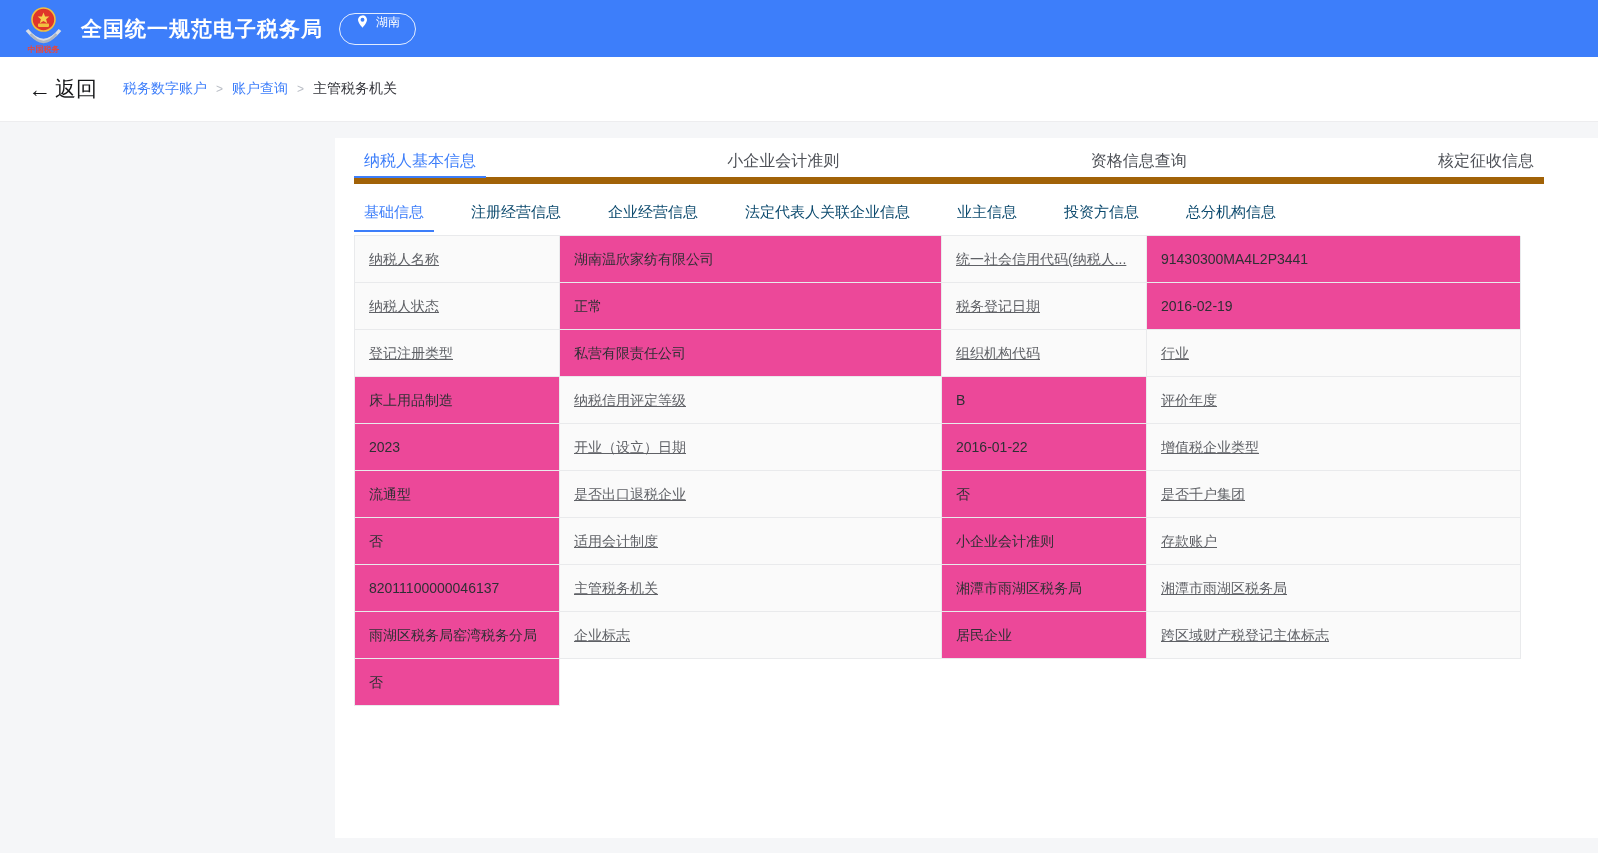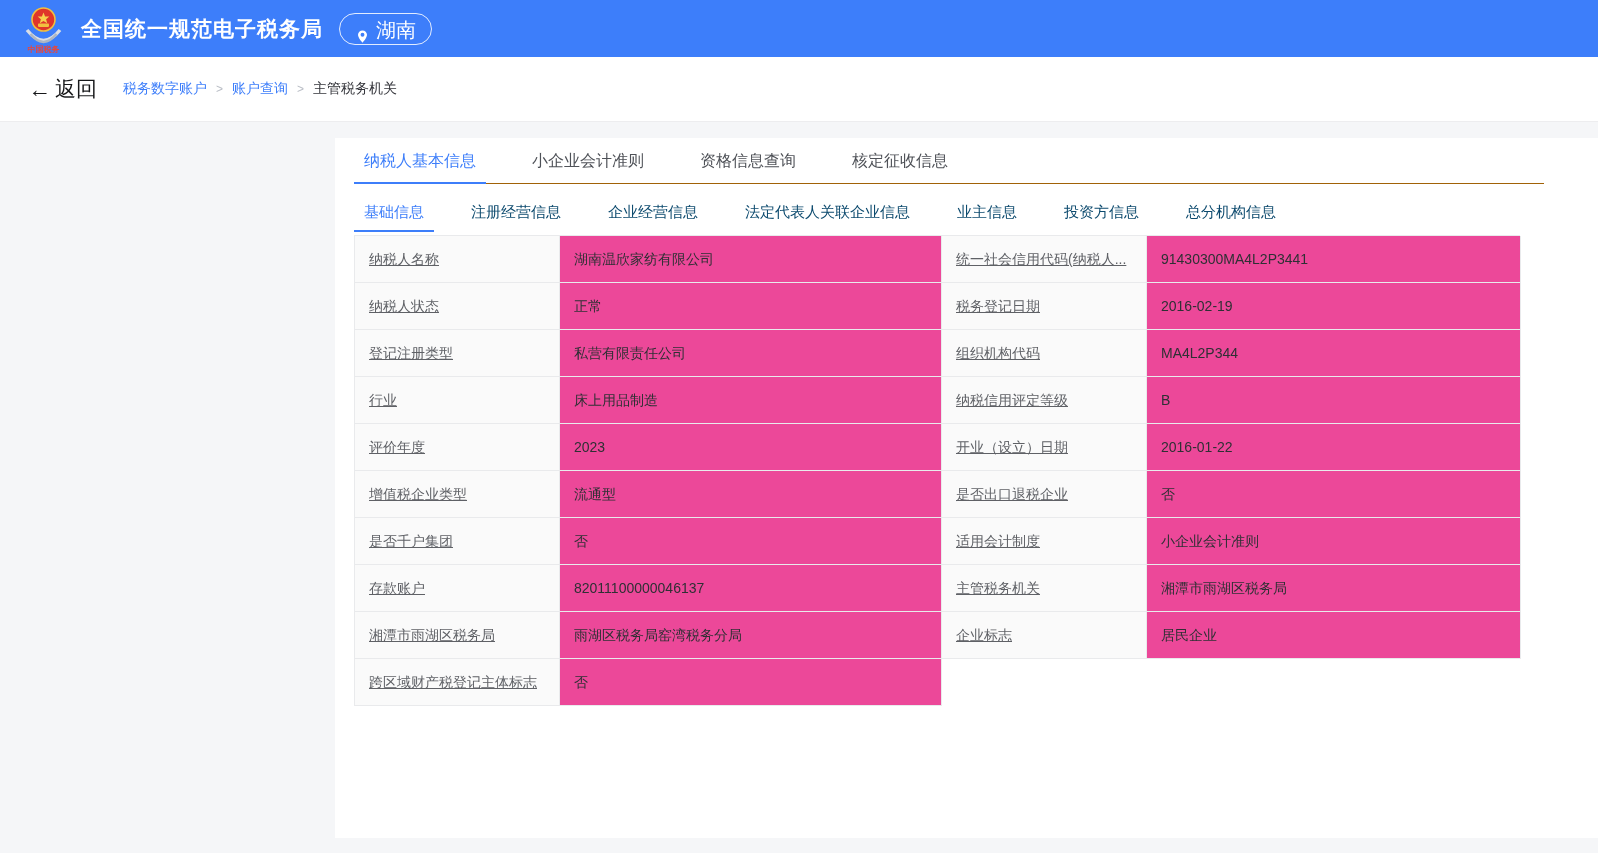--- a/index.html
+++ b/index.html
@@ -3,40 +3,40 @@
 <meta charset="utf-8">
 <style>
   * { margin:0; padding:0; box-sizing:border-box; }
   html,body { width:1598px; height:853px; overflow:hidden; }
   body { font-family:"Liberation Sans","DejaVu Sans",sans-serif; background:#f5f6f8; }
 
   
   .topbar { height:57px; background:#3d7efa; display:flex; align-items:center; padding:0 0 0 24px; }
   .logo { width:39px; height:48px; flex:0 0 auto; }
   .app-title { color:#ffffff; font-size:21px; font-weight:700; margin-left:18px; letter-spacing:1px; }
-  .region-badge { margin-left:16px; display:flex; align-items:flex-end; gap:6px;
+  .region-badge { margin-left:16px; display:flex; align-items:flex-start; gap:6px;
     border:1px solid rgba(255,255,255,.85); border-radius:17px; height:32px; padding:0 15px;
-    color:#ffffff; font-size:20px; cursor:pointer; }
+    color:#ffffff; font-size:12px; cursor:pointer; }
   .pin-icon { width:15px; height:15px; display:block; }
 
   
   .crumb-bar { height:65px; background:#ffffff; display:flex; align-items:center; padding:0 28px;
     border-bottom:1px solid #ededef; }
   .back-btn { display:flex; align-items:center; gap:4px; font-size:21px; color:#17181a; cursor:pointer; }
   .back-arrow { font-size:23px; line-height:1; }
   .breadcrumb { margin-left:26px; display:flex; align-items:center; font-size:14px; }
   .bc-sep { color:#b9bdc5; margin:0 9px; font-size:12px; }
   .bc-link { color:#3d7efa; cursor:pointer; }
   .bc-current { color:#33343a; }
 
   
   .content { height:731px; background:#f5f6f8; padding-top:16px; }
   .panel { margin-left:335px; height:700px; background:#ffffff; padding-left:19px; }
 
-  .tabs { display:flex; gap:36px; height:46px; border-bottom:1px solid #a16207; margin-right:54px; }
+  .tabs { display:flex; gap:36px; height:46px; border-bottom:7px solid #a16207; margin-right:54px;justify-content:space-between; }
   .tabs .tab { font-size:16px; color:#4e5157; line-height:45px; padding:0 10px; position:relative; cursor:pointer; white-space:nowrap; }
   .tabs .tab.active { color:#3d7efa; }
   .tabs .tab.active::after { content:""; position:absolute; left:0; right:0; bottom:-1px; height:2px; background:#3d7efa; }
 
   .subtabs { display:flex; gap:27px; height:40px; margin-top:8px; }
   .subtabs .tab { font-size:15px; color:#0c4a6e; line-height:39px; padding:0 10px; position:relative; cursor:pointer; white-space:nowrap; }
   .subtabs .tab.active { color:#3d7efa; }
   .subtabs .tab.active::after { content:""; position:absolute; left:0; right:0; bottom:0; height:2px; background:#3d7efa; }
 
   .info-table { margin-top:3px; width:1166px; display:grid;
@@ -106,21 +106,20 @@
         <div class="cell value">湖南温欣家纺有限公司</div>
         <div class="cell label">统一社会信用代码(纳税人...</div>
         <div class="cell value">91430300MA4L2P3441</div>
         <div class="cell label">纳税人状态</div>
         <div class="cell value">正常</div>
         <div class="cell label">税务登记日期</div>
         <div class="cell value">2016-02-19</div>
         <div class="cell label">登记注册类型</div>
         <div class="cell value">私营有限责任公司</div>
         <div class="cell label">组织机构代码</div>
-        <div class="cell value">MA4L2P344</div>
         <div class="cell label">行业</div>
         <div class="cell value">床上用品制造</div>
         <div class="cell label">纳税信用评定等级</div>
         <div class="cell value">B</div>
         <div class="cell label">评价年度</div>
         <div class="cell value">2023</div>
         <div class="cell label">开业（设立）日期</div>
         <div class="cell value">2016-01-22</div>
         <div class="cell label">增值税企业类型</div>
         <div class="cell value">流通型</div>

